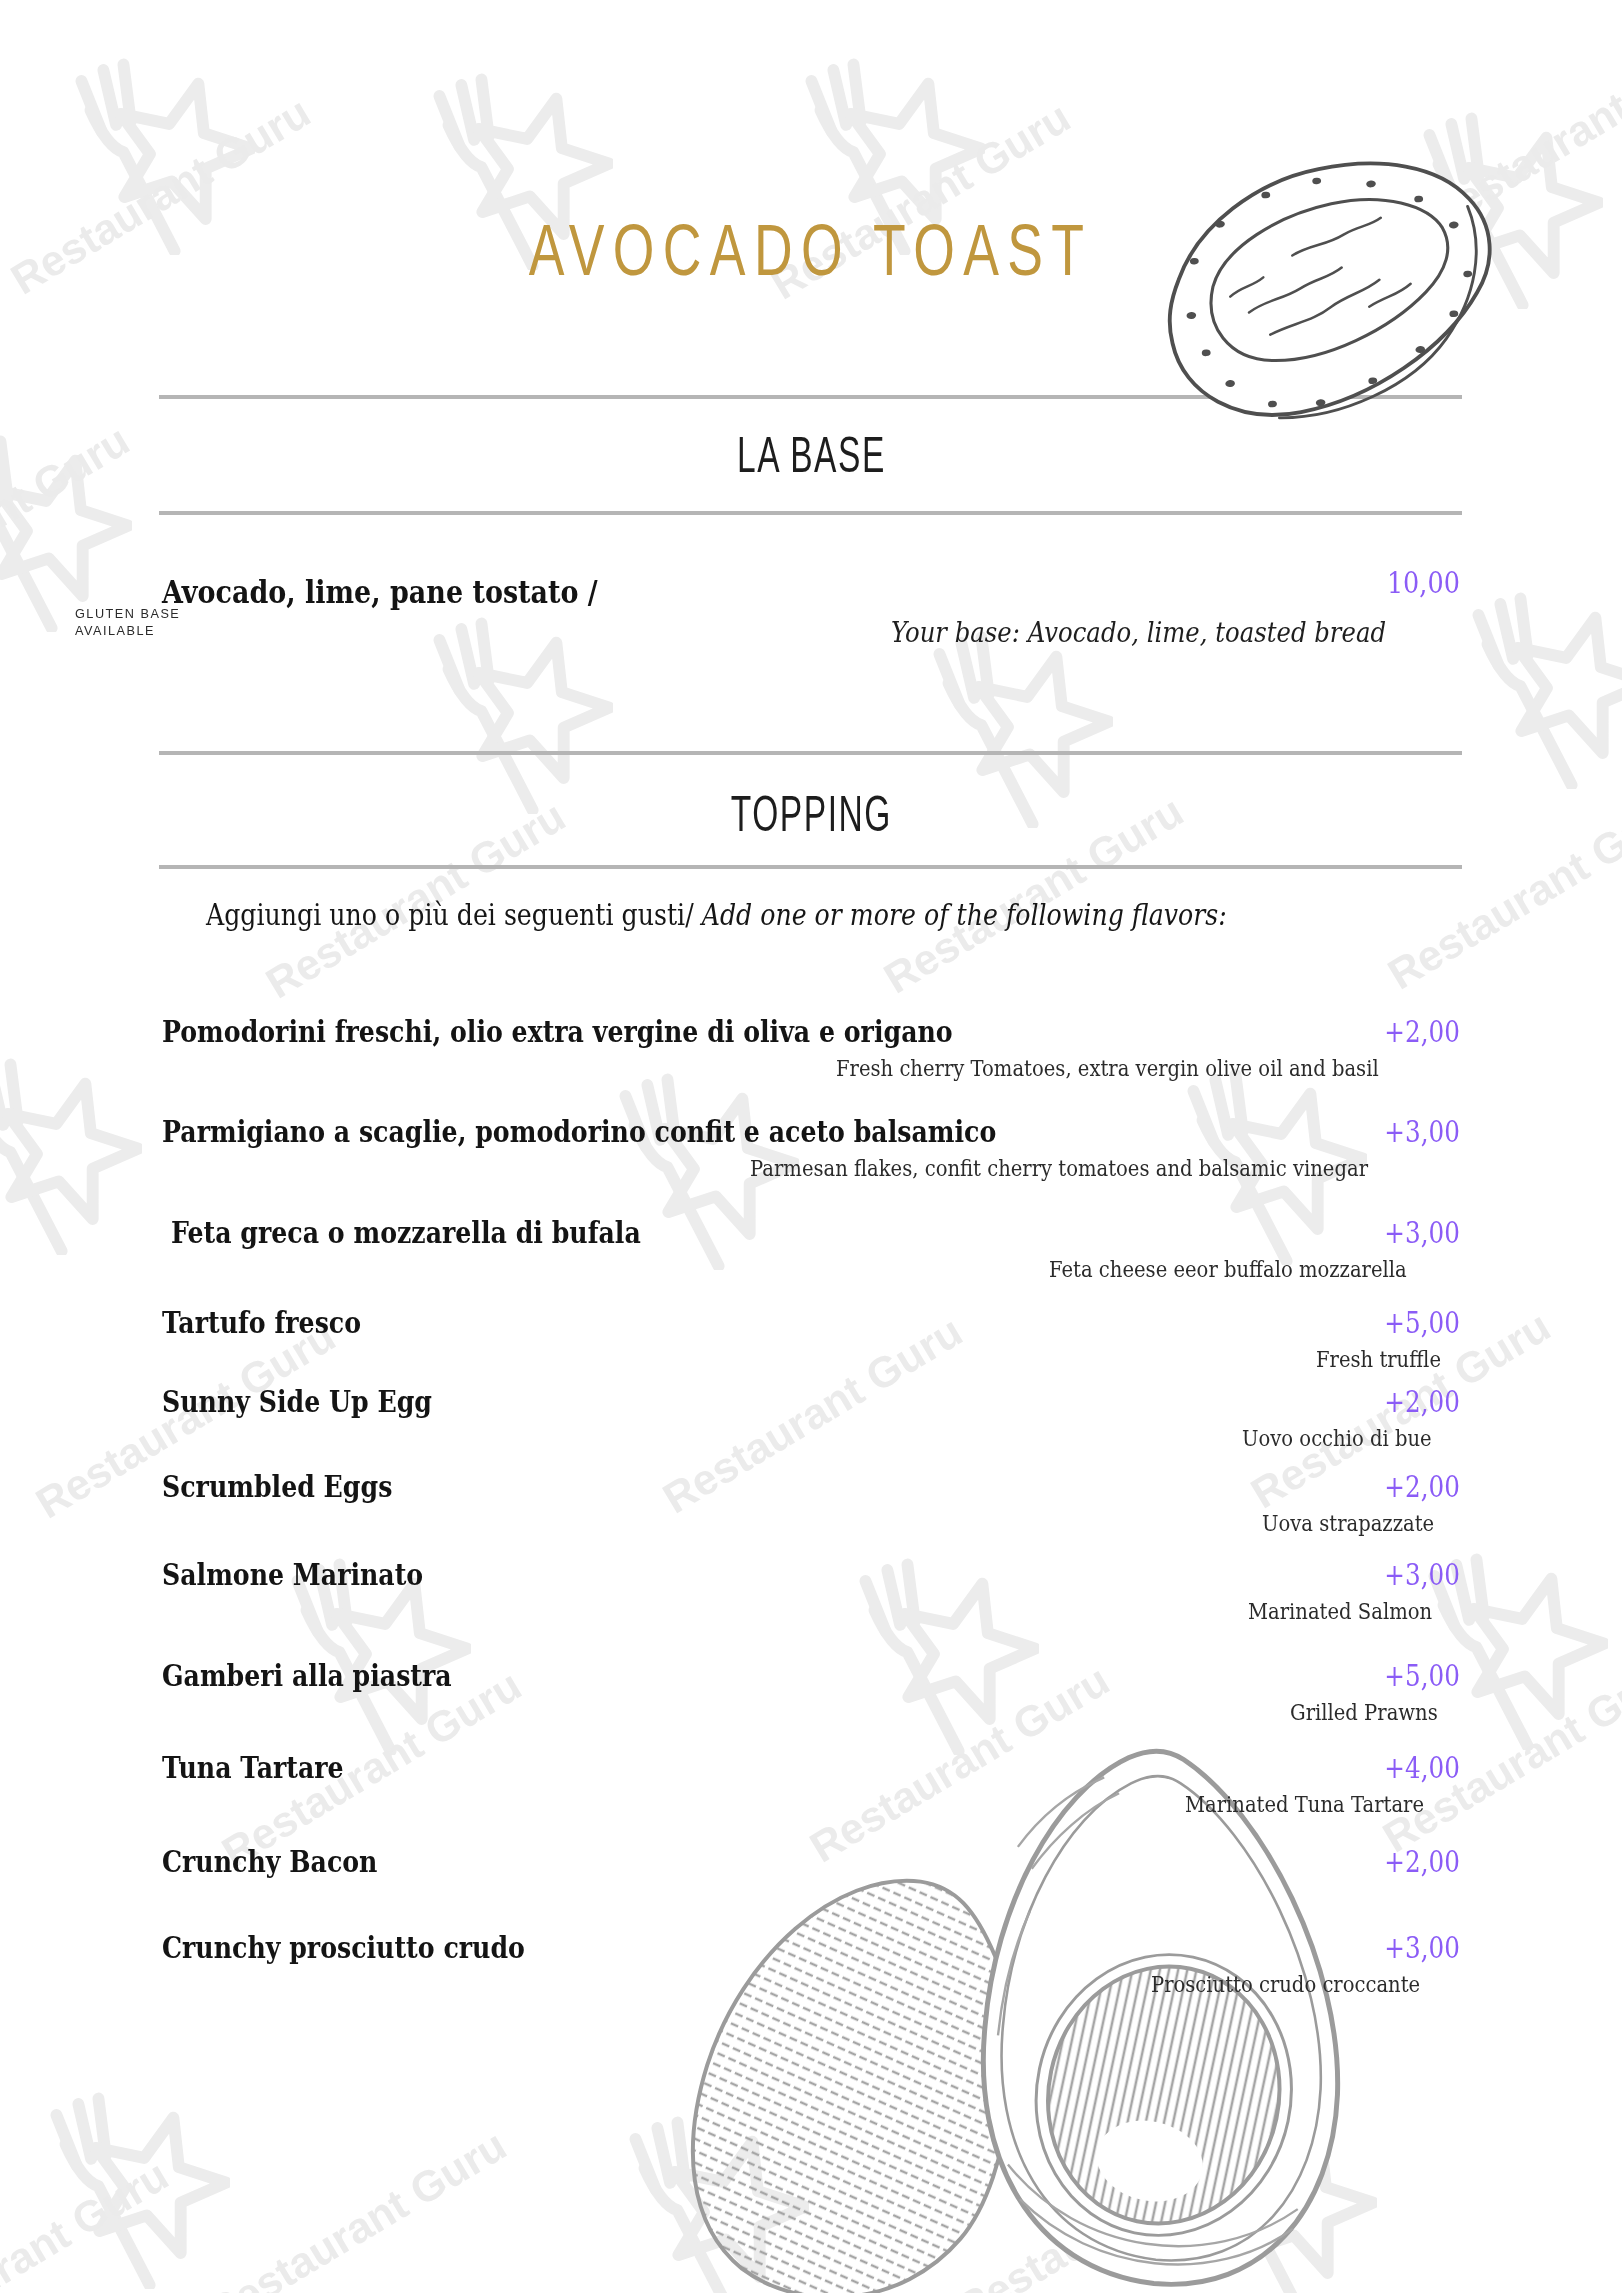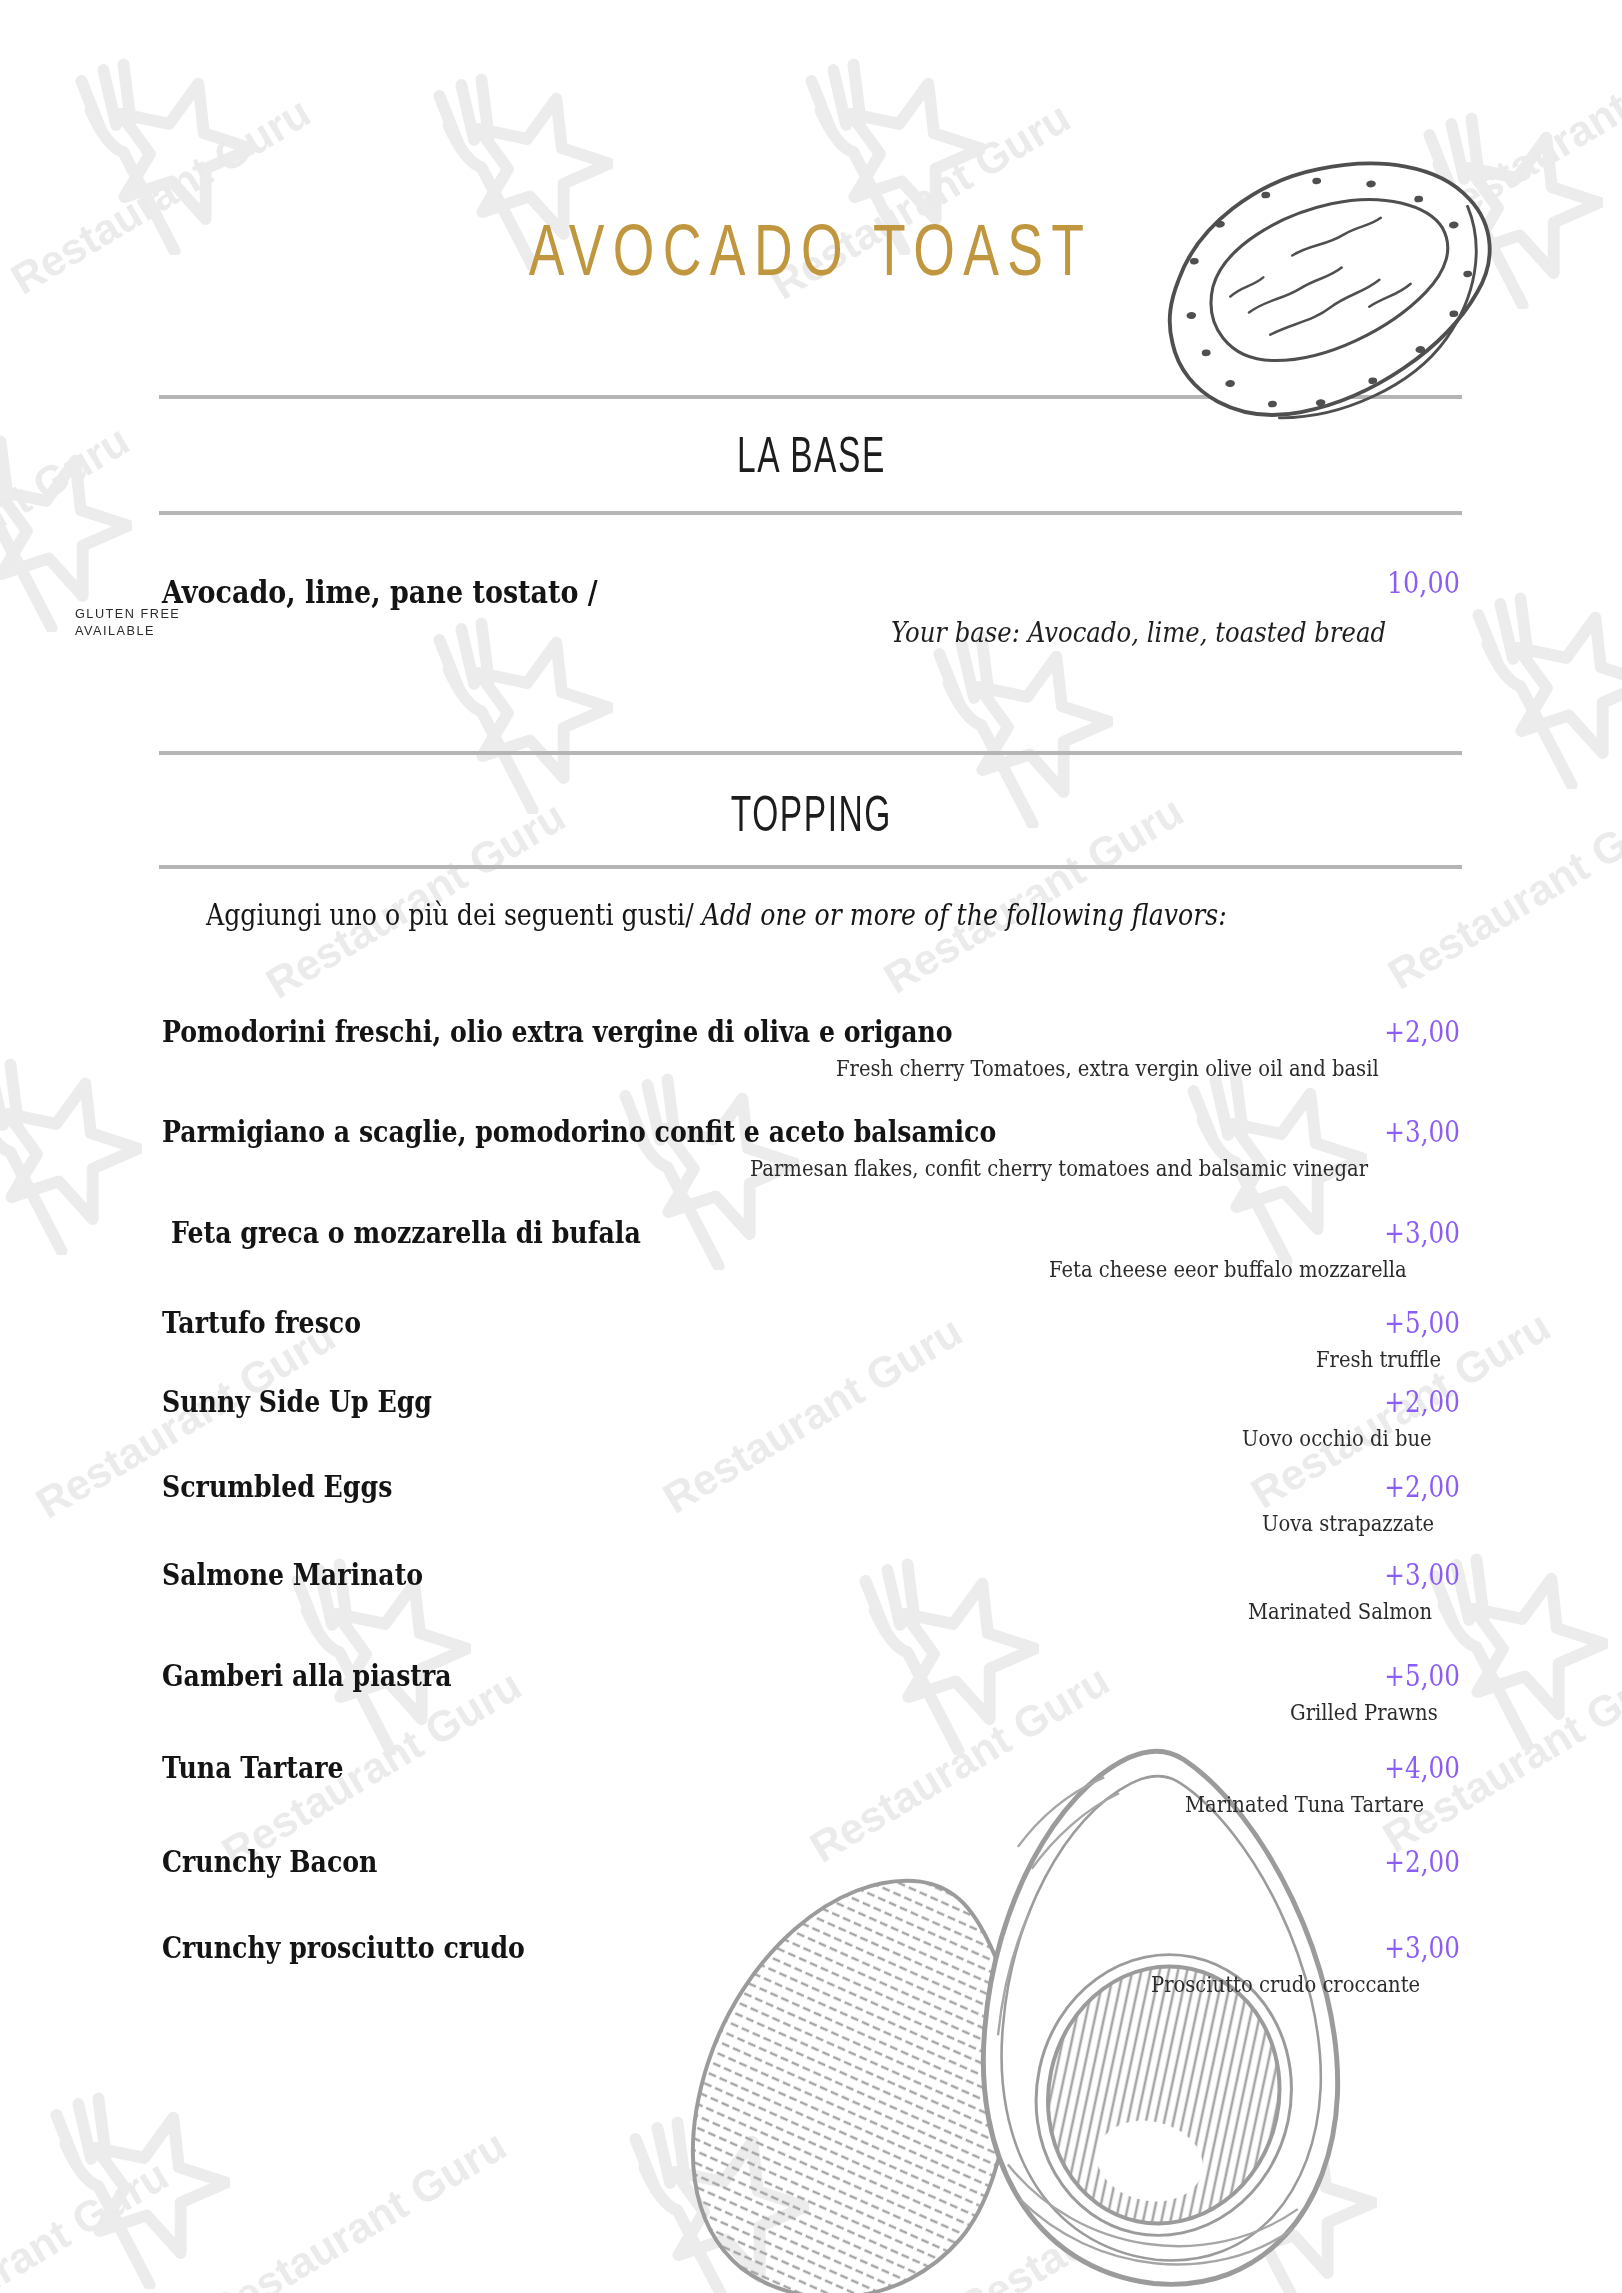--- a/index.html
+++ b/index.html
@@ -232,21 +232,21 @@
   <div class="rule" style="top:395px"></div>
   <div class="rule" style="top:511px"></div>
   <div class="rule" style="top:751px"></div>
   <div class="rule" style="top:865px"></div>
 
   <div class="heading" style="top:431px">
     <span>LA BASE</span>
   </div>
 
   <div class="gf-badge">
-    <div>GLUTEN FREE</div>
+    <div>GLUTEN BASE</div>
     <div>AVAILABLE</div>
   </div>
 
   <div class="item-row base-item" style="top:575px">
     <div class="item-name" style="margin-top:0">
       <span class="cond">Avocado, lime, pane tostato /</span>
     </div>
     <div class="item-desc">
       <span class="cond">Your base: Avocado, lime, toasted bread</span>
     </div>

